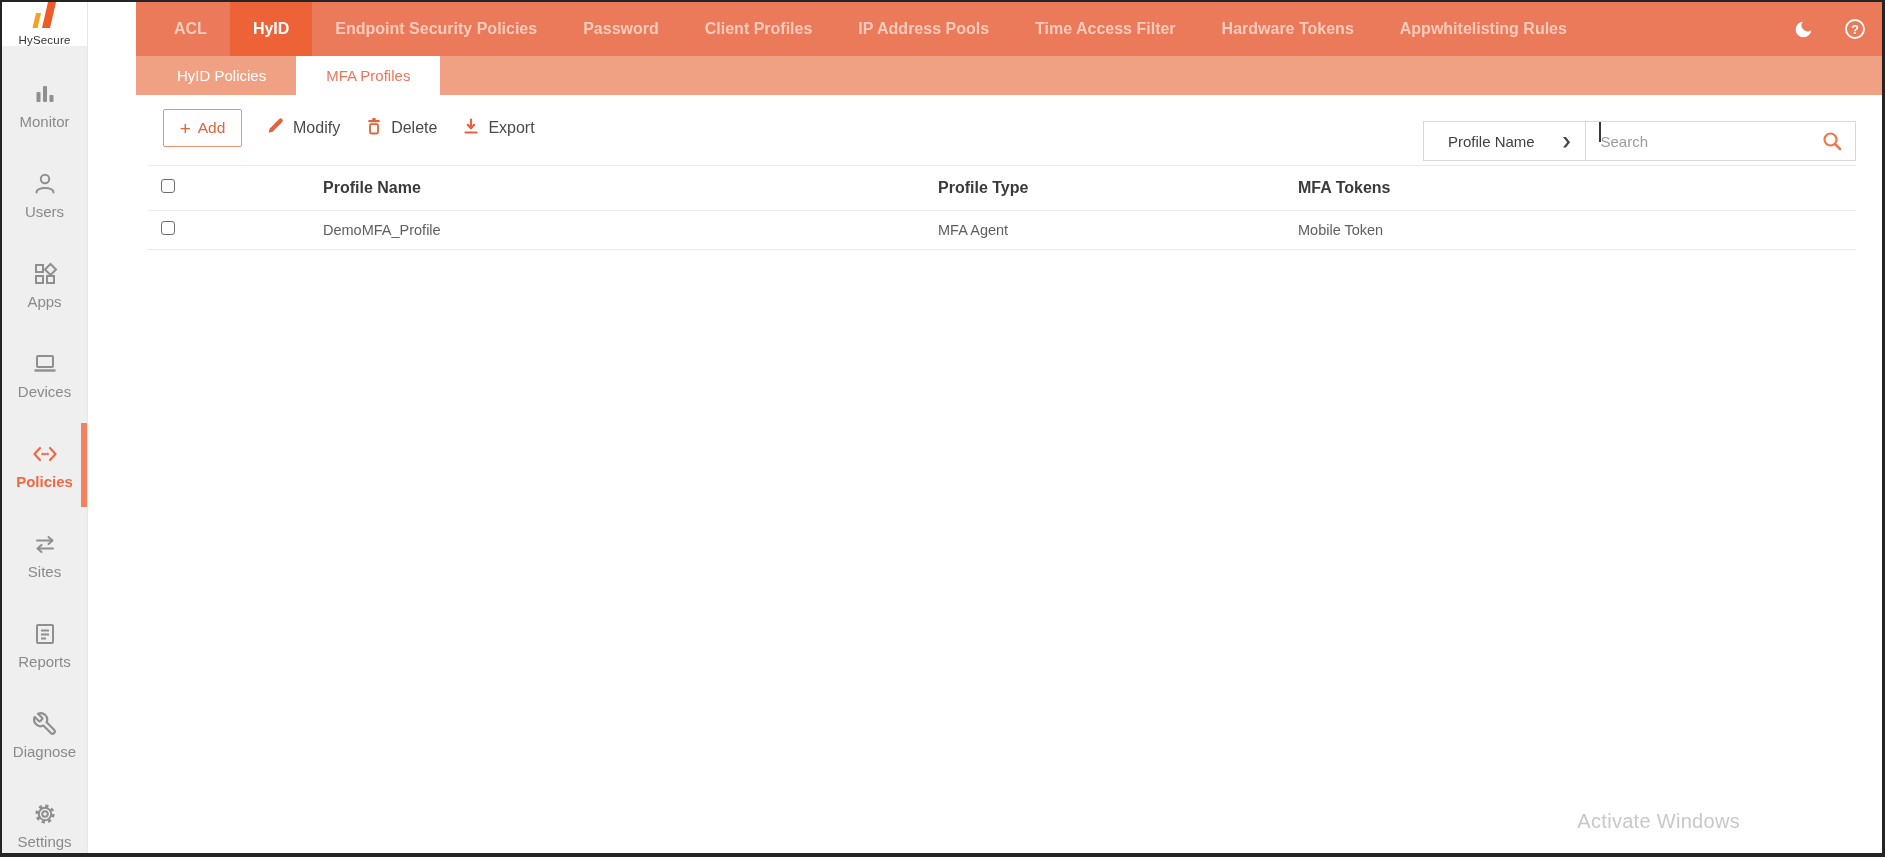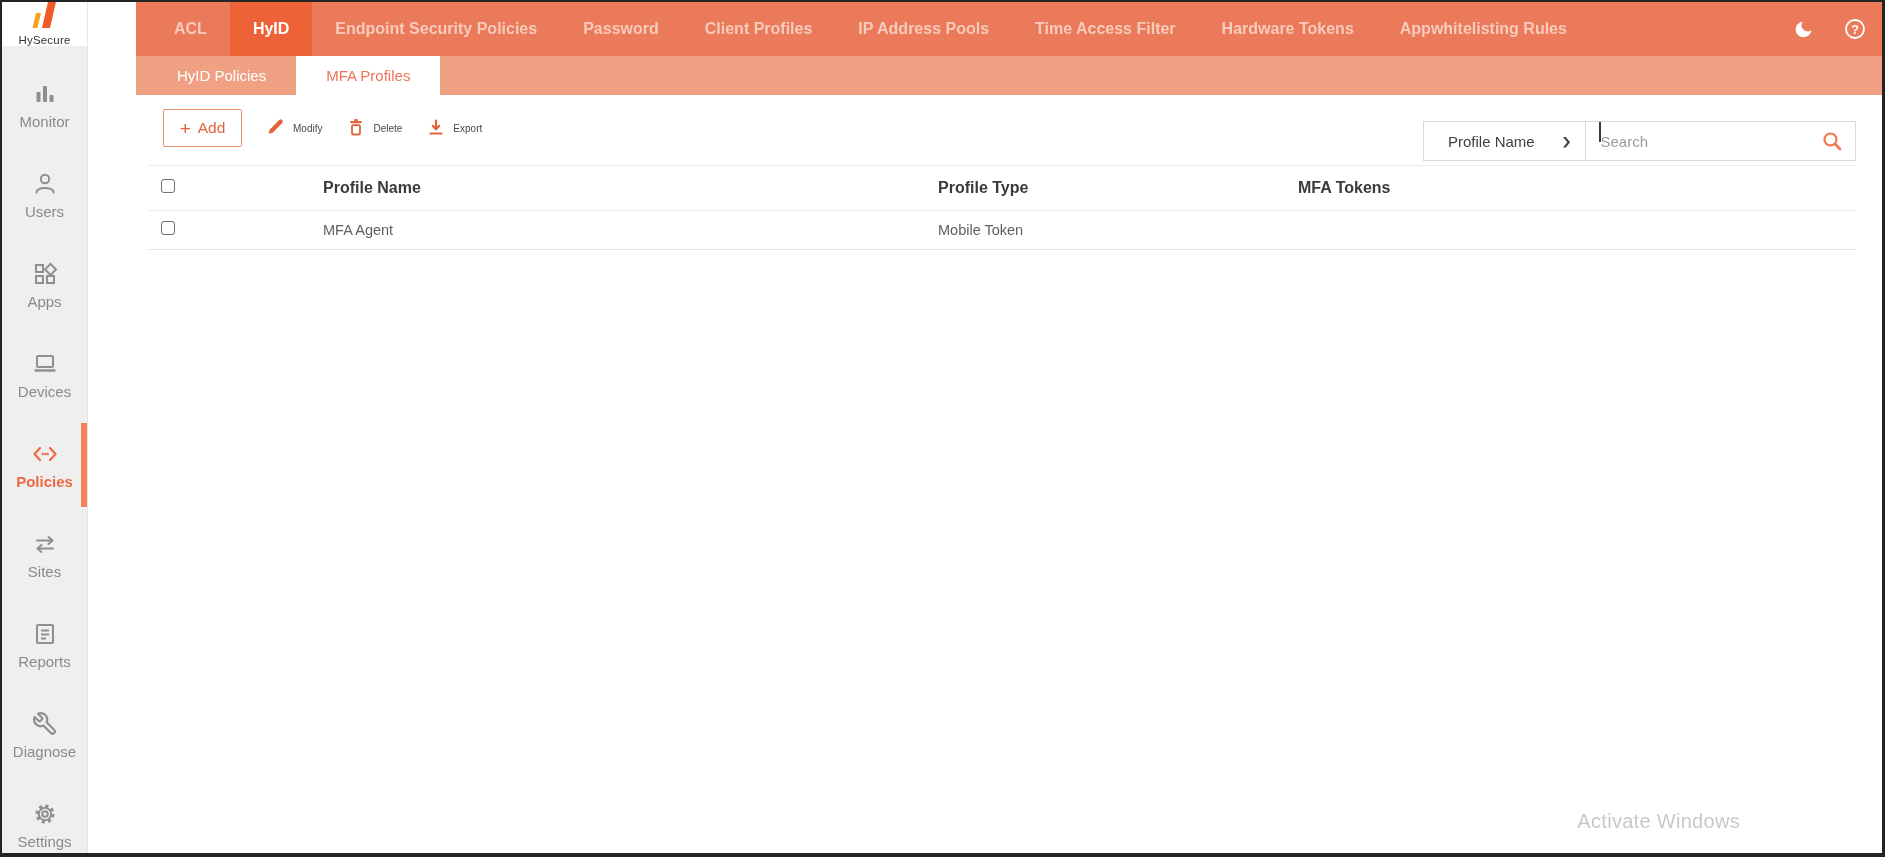--- a/index.html
+++ b/index.html
@@ -29,21 +29,21 @@
   .subbar { height:39px; background:#f1a183; display:flex; align-items:stretch; padding-left:11px; flex-shrink:0; }
   .sub-tab { display:flex; align-items:center; padding:0 30px; font-size:15px; color:#ffffff; cursor:pointer; white-space:nowrap; }
   .sub-tab.active { background:#ffffff; color:#ee7457; }
 
   .content { flex:1; background:#fff; position:relative; }
 
   
   .toolbar { display:flex; align-items:center; margin:13px 0 0 27px; height:40px; gap:24px; }
   .add-btn { display:flex; align-items:center; justify-content:center; gap:7px; width:79px; height:38px; border:1px solid #e9926f; border-radius:2px; background:#fff; color:#e2633c; font-size:15.5px; cursor:pointer; }
   .add-btn .plus { font-size:19px; line-height:1; }
-  .tool-btn { display:flex; align-items:center; gap:7px; font-size:10px; color:#4a4a4a; cursor:pointer; }
+  .tool-btn { display:flex; align-items:center; gap:7px; font-size:16px; color:#4a4a4a; cursor:pointer; }
 
   
   .search-wrap { position:absolute; top:26px; right:26px; width:433px; height:40px; border:1px solid #d8d8d8; display:flex; align-items:stretch; background:#fff; }
   .filter-select { width:162px; border-right:1px solid #d8d8d8; display:flex; align-items:center; justify-content:space-between; padding:0 13px 0 24px; font-size:15px; color:#3f3f3f; cursor:pointer; }
   .filter-select .chev { font-size:13px; color:#444; transform:scaleY(.8); }
   .search-field { flex:1; display:flex; padding:0 12px 0 13px; gap:0; }
   .search-field .caret { width:1.5px; height:20px; background:#3a3a3a; }
   .search-field input { flex:1; border:none; outline:none; font-size:15px; color:#444; font-family:"Liberation Sans", sans-serif; }
   .search-field input::placeholder { color:#9b9b9b; }
   .search-field .mag { cursor:pointer; display:flex; align-items:center; }
@@ -273,20 +273,21 @@
       <div class="table">
         <div class="t-row t-head">
           <div class="cb-cell"><span class="checkbox"></span></div>
           <div class="th">Profile Name</div>
           <div class="th">Profile Type</div>
           <div class="th">MFA Tokens</div>
         </div>
 
         <div class="t-row t-data">
           <div class="cb-cell"><span class="checkbox"></span></div>
+          <div class="td">DemoMFA_Profile</div>
           <div class="td">MFA Agent</div>
           <div class="td">Mobile Token</div>
         </div>
       </div>
 
     </div>
   </div>
 
   <div class="watermark">Activate Windows</div>
 </div>

